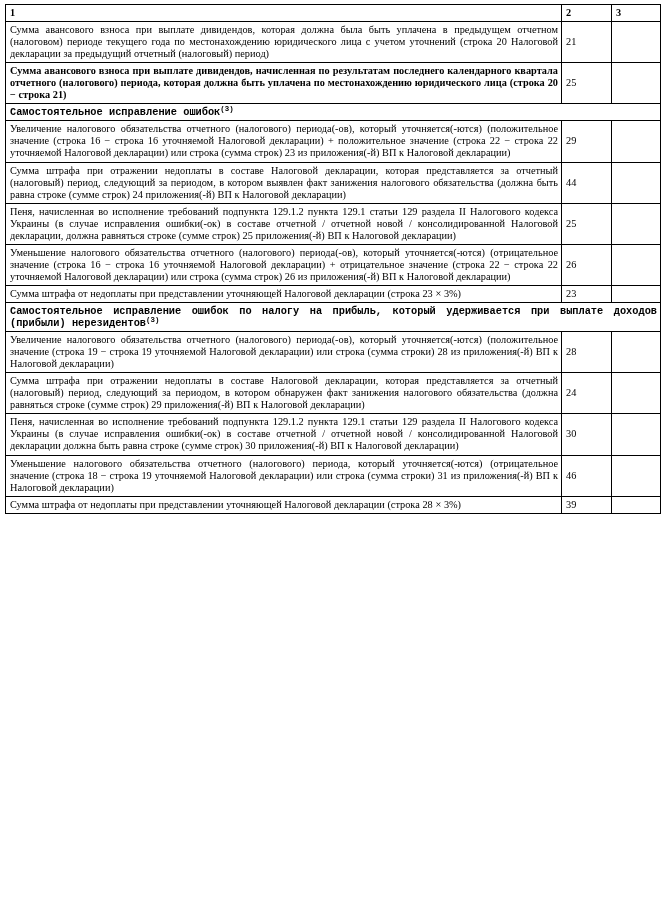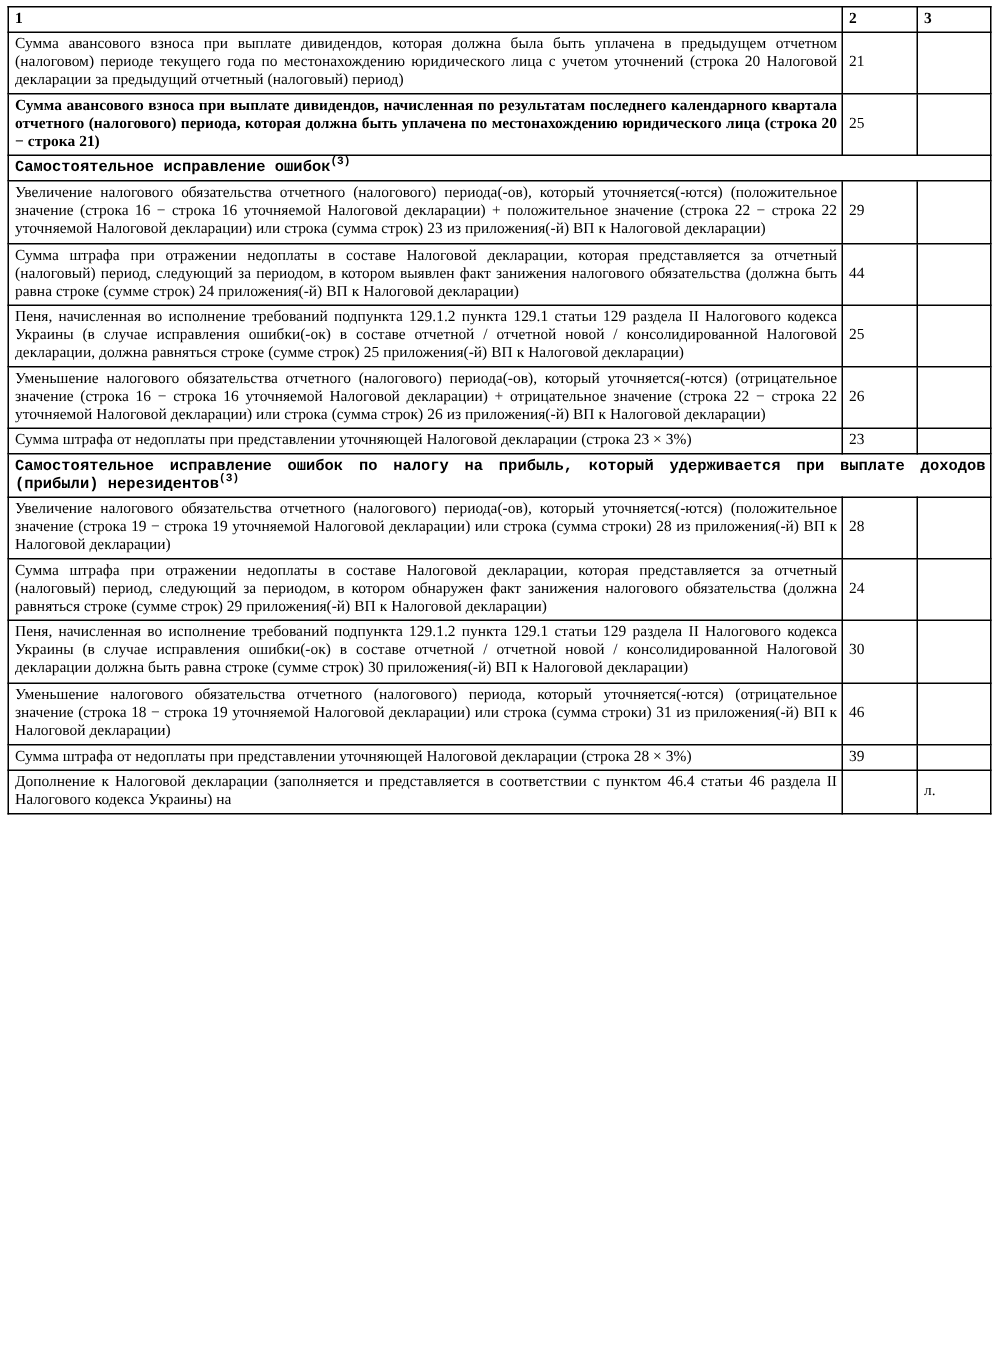--- a/index.html
+++ b/index.html
@@ -170,20 +170,15 @@
         <td class="num">46</td>
         <td class="empty"></td>
       </tr>
 
       <tr>
         <td>Сумма штрафа от недоплаты при представлении уточняющей Налоговой декларации (строка 28 × 3%)</td>
         <td class="num">39</td>
         <td class="empty"></td>
       </tr>
 
-      <tr>
-        <td class="lastrow-label">Дополнение к Налоговой декларации (заполняется и представляется в соответствии с пунктом 46.4 статьи 46 раздела II Налогового кодекса Украины) на</td>
-        <td class="num empty"></td>
-        <td class="lastrow-unit">л.</td>
-      </tr>
     </tbody>
   </table>
 </div>
 
 </body></html>

